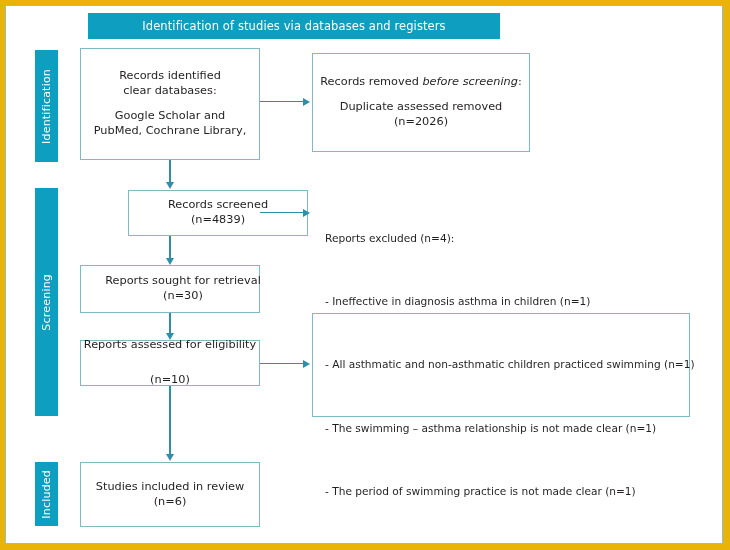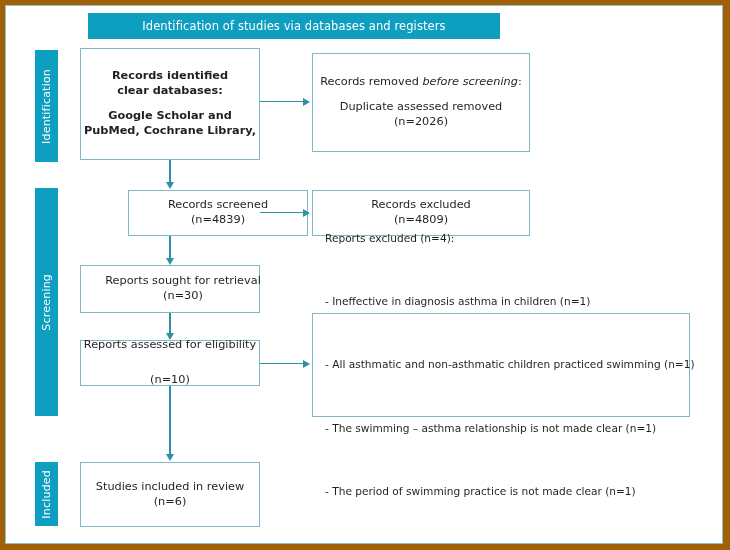--- a/index.html
+++ b/index.html
@@ -8,21 +8,21 @@
     width: 730px;
     height: 550px;
     background: #ffffff;
     font-family: "DejaVu Sans", "Liberation Sans", sans-serif;
   }
 
   #prisma-root {
     position: relative;
     width: 730px;
     height: 550px;
-    background: #a16207;
+    background: #eab308;
     overflow: hidden;
   }
 
   
   .outer-frame {
     position: absolute;
     left: 5px;
     top: 5px;
     width: 718px;
     height: 539px;
@@ -88,21 +88,21 @@
   .flow-box.left-align {
     align-items: flex-start;
     text-align: left;
     padding: 8px 12px;
     justify-content: center;
   }
   .flow-box .line { white-space: nowrap; }
   .flow-box .spacer { height: 10px; }
   .flow-box em { font-style: italic; }
 
-  #box-records-identified { left: 80px;  top: 48px;  width: 180px; height: 112px; font-weight: bold; }
+  #box-records-identified { left: 80px;  top: 48px;  width: 180px; height: 112px; }
   #box-records-removed    { left: 312px; top: 53px;  width: 218px; height: 99px;  }
   #box-records-screened   { left: 80px;  top: 190px; width: 180px; height: 46px; margin-left: 48px;  }
   #box-records-excluded   { left: 312px; top: 190px; width: 218px; height: 46px;  }
   #box-reports-sought     { left: 80px;  top: 265px; width: 180px; height: 48px; padding-left: 32px;  }
   #box-reports-assessed   { left: 80px;  top: 340px; width: 180px; height: 46px; gap: 20px;  }
   #box-reports-excluded   { left: 312px; top: 313px; width: 378px; height: 104px; gap: 48px; }
   #box-studies-included   { left: 80px;  top: 462px; width: 180px; height: 65px;  }
 
   #box-reports-excluded { font-size: 10.6px; line-height: 1.45; }
 
@@ -166,24 +166,20 @@
     <span class="spacer"></span>
     <span class="line">Duplicate assessed removed</span>
     <span class="line">(n=2026)</span>
   </div>
 
   <div id="box-records-screened" class="flow-box">
     <span class="line">Records screened</span>
     <span class="line">(n=4839)</span>
   </div>
 
-  <div id="box-records-excluded" class="flow-box">
-    <span class="line">Records excluded</span>
-    <span class="line">(n=4809)</span>
-  </div>
 
   <div id="box-reports-sought" class="flow-box">
     <span class="line">Reports sought for retrieval</span>
     <span class="line">(n=30)</span>
   </div>
 
   <div id="box-reports-assessed" class="flow-box">
     <span class="line">Reports assessed for eligibility</span>
     <span class="line">(n=10)</span>
   </div>

